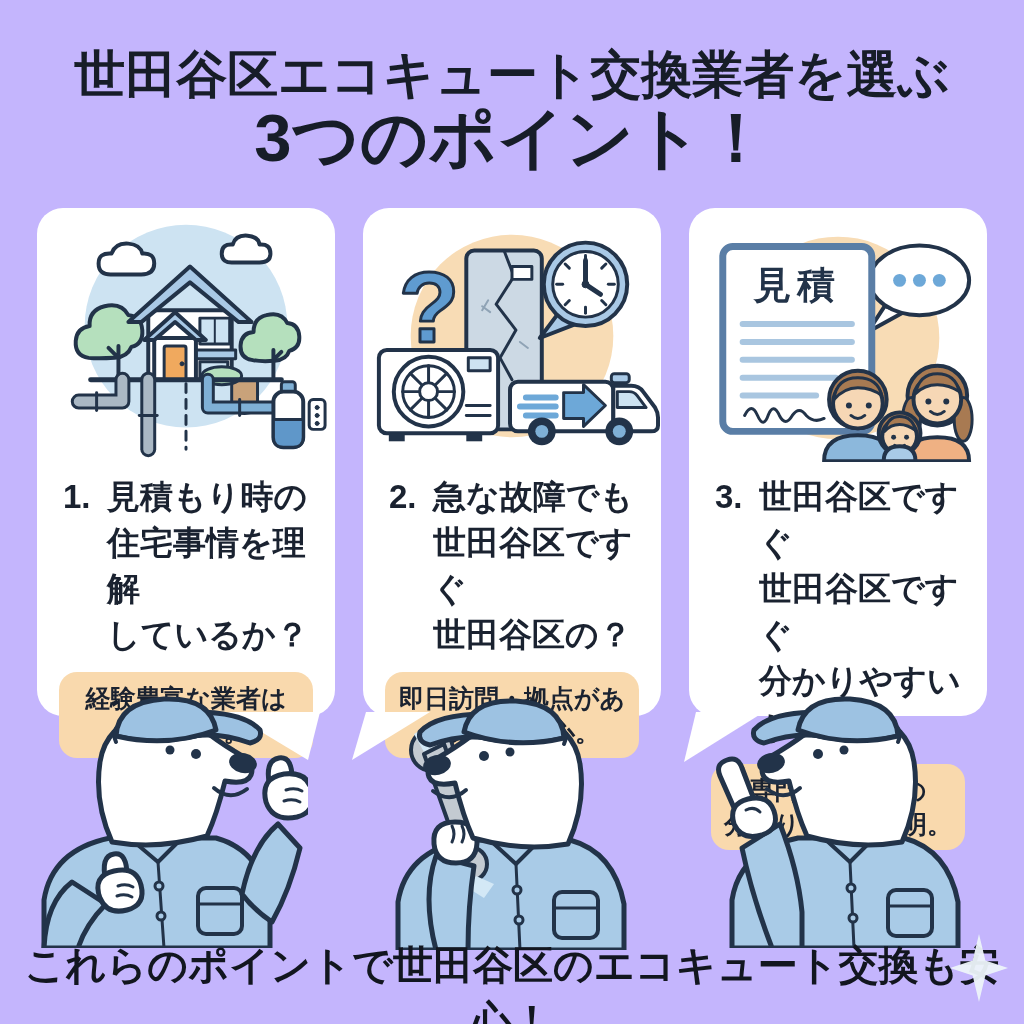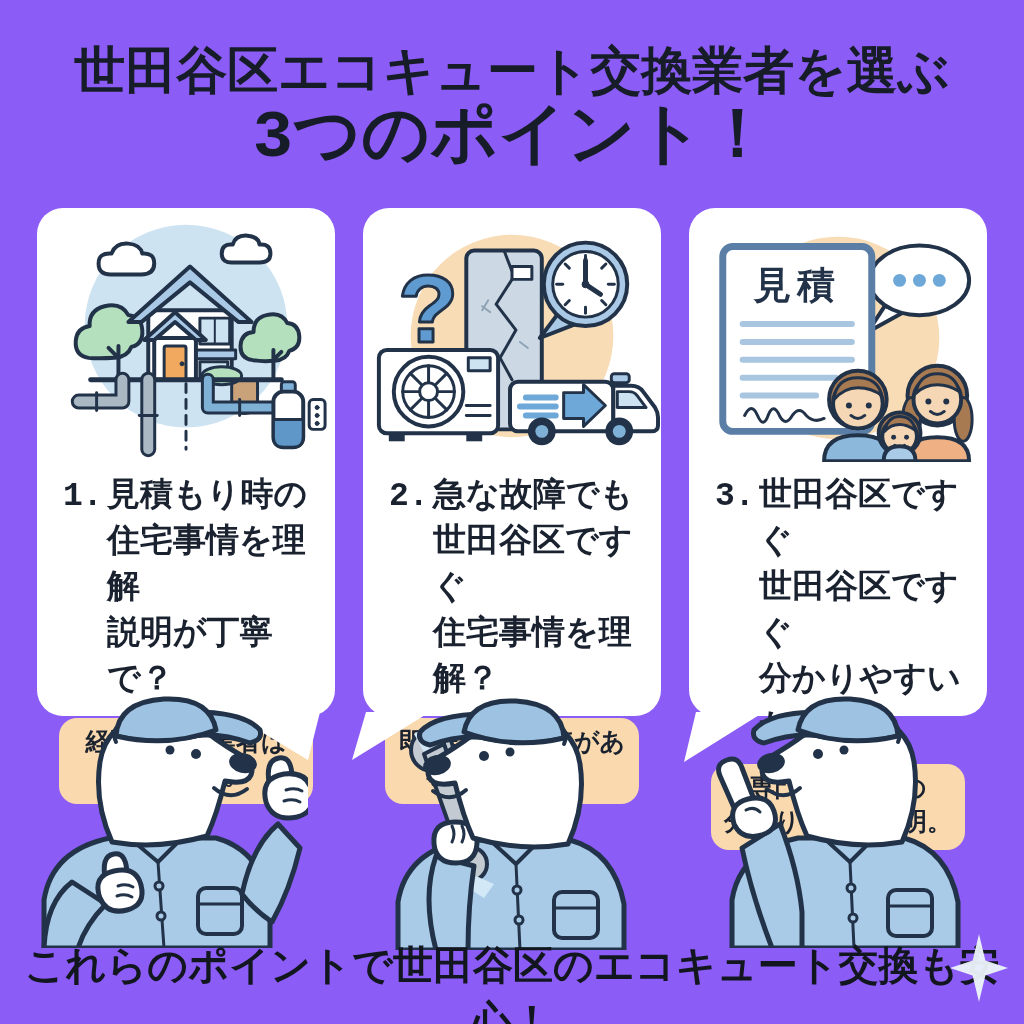--- a/index.html
+++ b/index.html
@@ -1,19 +1,19 @@
 <!DOCTYPE html>
 <html><head>
 <meta charset="utf-8">
 <style>
   html,body{margin:0;padding:0;}
   #page{
     position:relative;width:1024px;height:1024px;overflow:hidden;
-    background:#8b5cf6;
-    font-family:Liberation Mono, monospace;
+    background:#c4b5fd;
+    font-family:Liberation Sans, sans-serif;
     color:#1a2230;
   }
   .titlebox{position:absolute;left:0;top:44px;width:1024px;text-align:center;z-index:3;}
   .title1{font-size:51px;font-weight:800;line-height:62px;letter-spacing:0px;color:#171d28;}
   .title2{font-size:67px;font-weight:800;line-height:64px;color:#171d28;}
   .cards{position:absolute;left:37px;top:208px;width:950px;display:flex;gap:28px;z-index:1;}
   .card{
     width:298px;height:508px;background:#ffffff;border-radius:26px;
     box-sizing:border-box;flex:0 0 auto;position:relative;
   }
@@ -96,21 +96,21 @@
             <circle cx="282" cy="206" r="2" fill="#223349"></circle>
             <circle cx="282" cy="214" r="2" fill="#223349"></circle>
           </g>
         </g>
       </svg>
       <div class="heading">
         <span class="num">1.</span>
         <span class="hlines">
           <span>見積もり時の</span><br>
           <span>住宅事情を理解</span><br>
-          <span>説明が丁寧で？</span>
+          <span>しているか？</span>
         </span>
       </div>
       <div class="tip">
         <span>経験豊富な業者は</span><br>
         <span>安心提案。</span>
       </div>
     </div>
 
     <div class="card">
       <svg class="card-illo" width="298" height="252" viewBox="0 0 300 252">
@@ -173,21 +173,21 @@
             <circle cx="258" cy="222" r="14" fill="#223349" stroke="none"></circle>
             <circle cx="258" cy="222" r="6.5" fill="#7fb0d6" stroke="none"></circle>
           </g>
         </g>
       </svg>
       <div class="heading">
         <span class="num">2.</span>
         <span class="hlines">
           <span>急な故障でも</span><br>
           <span>世田谷区ですぐ</span><br>
-          <span>住宅事情を理解？</span>
+          <span>世田谷区の？</span>
         </span>
       </div>
       <div class="tip">
         <span>即日訪問・拠点があ</span><br>
         <span>る業者が安心。</span>
       </div>
     </div>
 
     <div class="card">
       <svg class="card-illo" width="298" height="252" viewBox="0 0 300 252">

